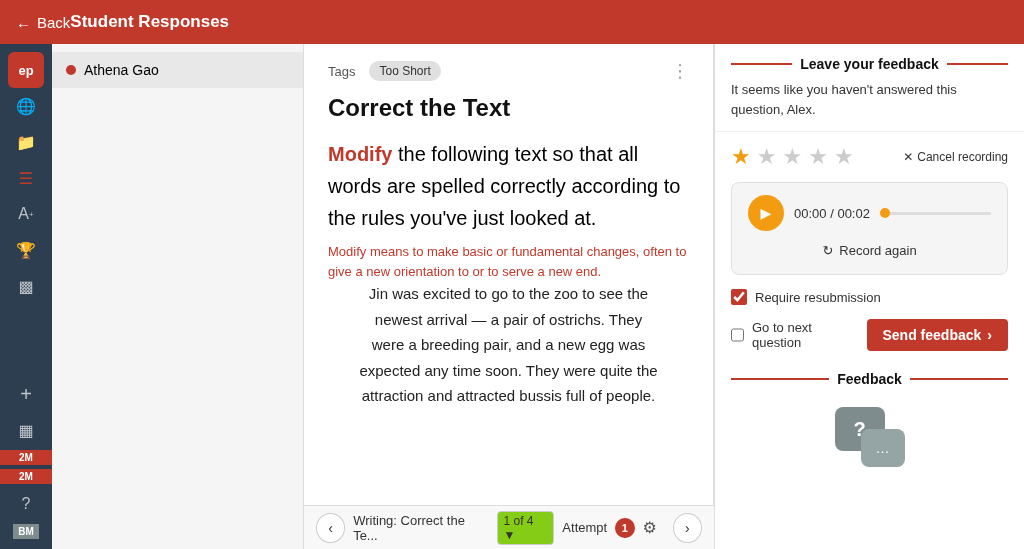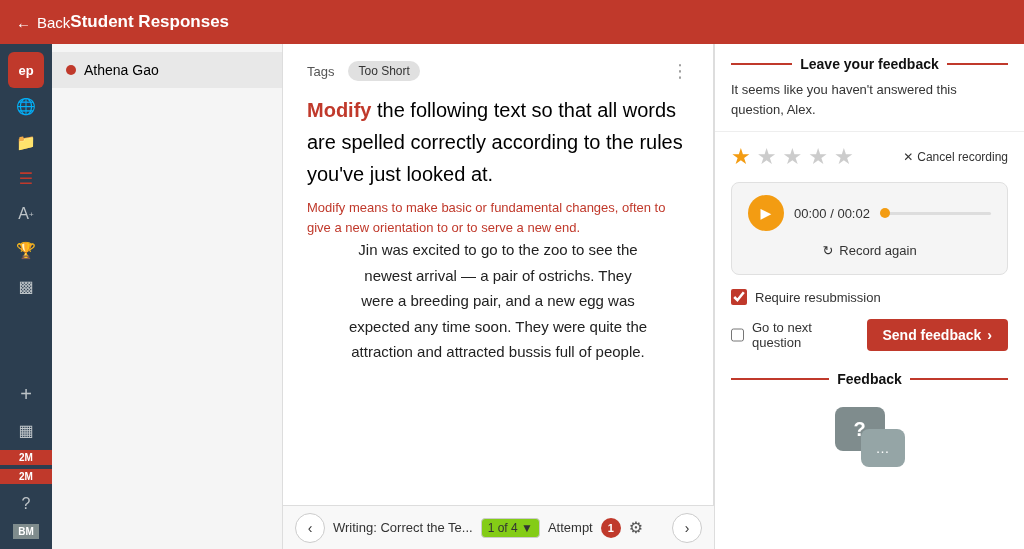--- a/index.html
+++ b/index.html
@@ -77,21 +77,21 @@
       color: white;
       font-size: 10px;
       font-weight: bold;
       padding: 2px 5px;
       border-radius: 0;
       margin: 2px 0;
     }
 
     
     .student-sidebar {
-      width: 231px;
+      width: 252px;
       background: #f5f5f5;
       border-right: 1px solid #ddd;
       padding: 8px 0;
       flex-shrink: 0;
       overflow-y: auto;
     }
     .student-item {
       display: flex;
       align-items: center;
       gap: 8px;
@@ -477,20 +477,21 @@
 
   <div class="content-area">
     <div class="question-card">
       <div class="tags-row">
         <div style="display:flex;align-items:center;gap:8px;">
           <span class="tags-label">Tags</span>
           <span class="tag-badge">Too Short</span>
         </div>
         <span class="three-dots">⋮</span>
       </div>
+      <div class="question-title">Correct the Text</div>
       <div class="question-instruction">
         <span class="highlight-word">Modify</span>
         <span>the following text so that all words are spelled correctly according to the rules you've just looked at.</span>
       </div>
       <div class="definition-text">Modify means to make basic or fundamental changes, often to give a new orientation to or to serve a new end.</div>
       <div class="passage-text">Jin was excited to go to the zoo to see the newest arrival — a pair of ostrichs. They were a breeding pair, and a new egg was expected any time soon. They were quite the attraction and attracted bussis full of people.</div>
     </div>
 
     <div class="bottom-nav">
       <div class="nav-arrow-btn">‹</div>

